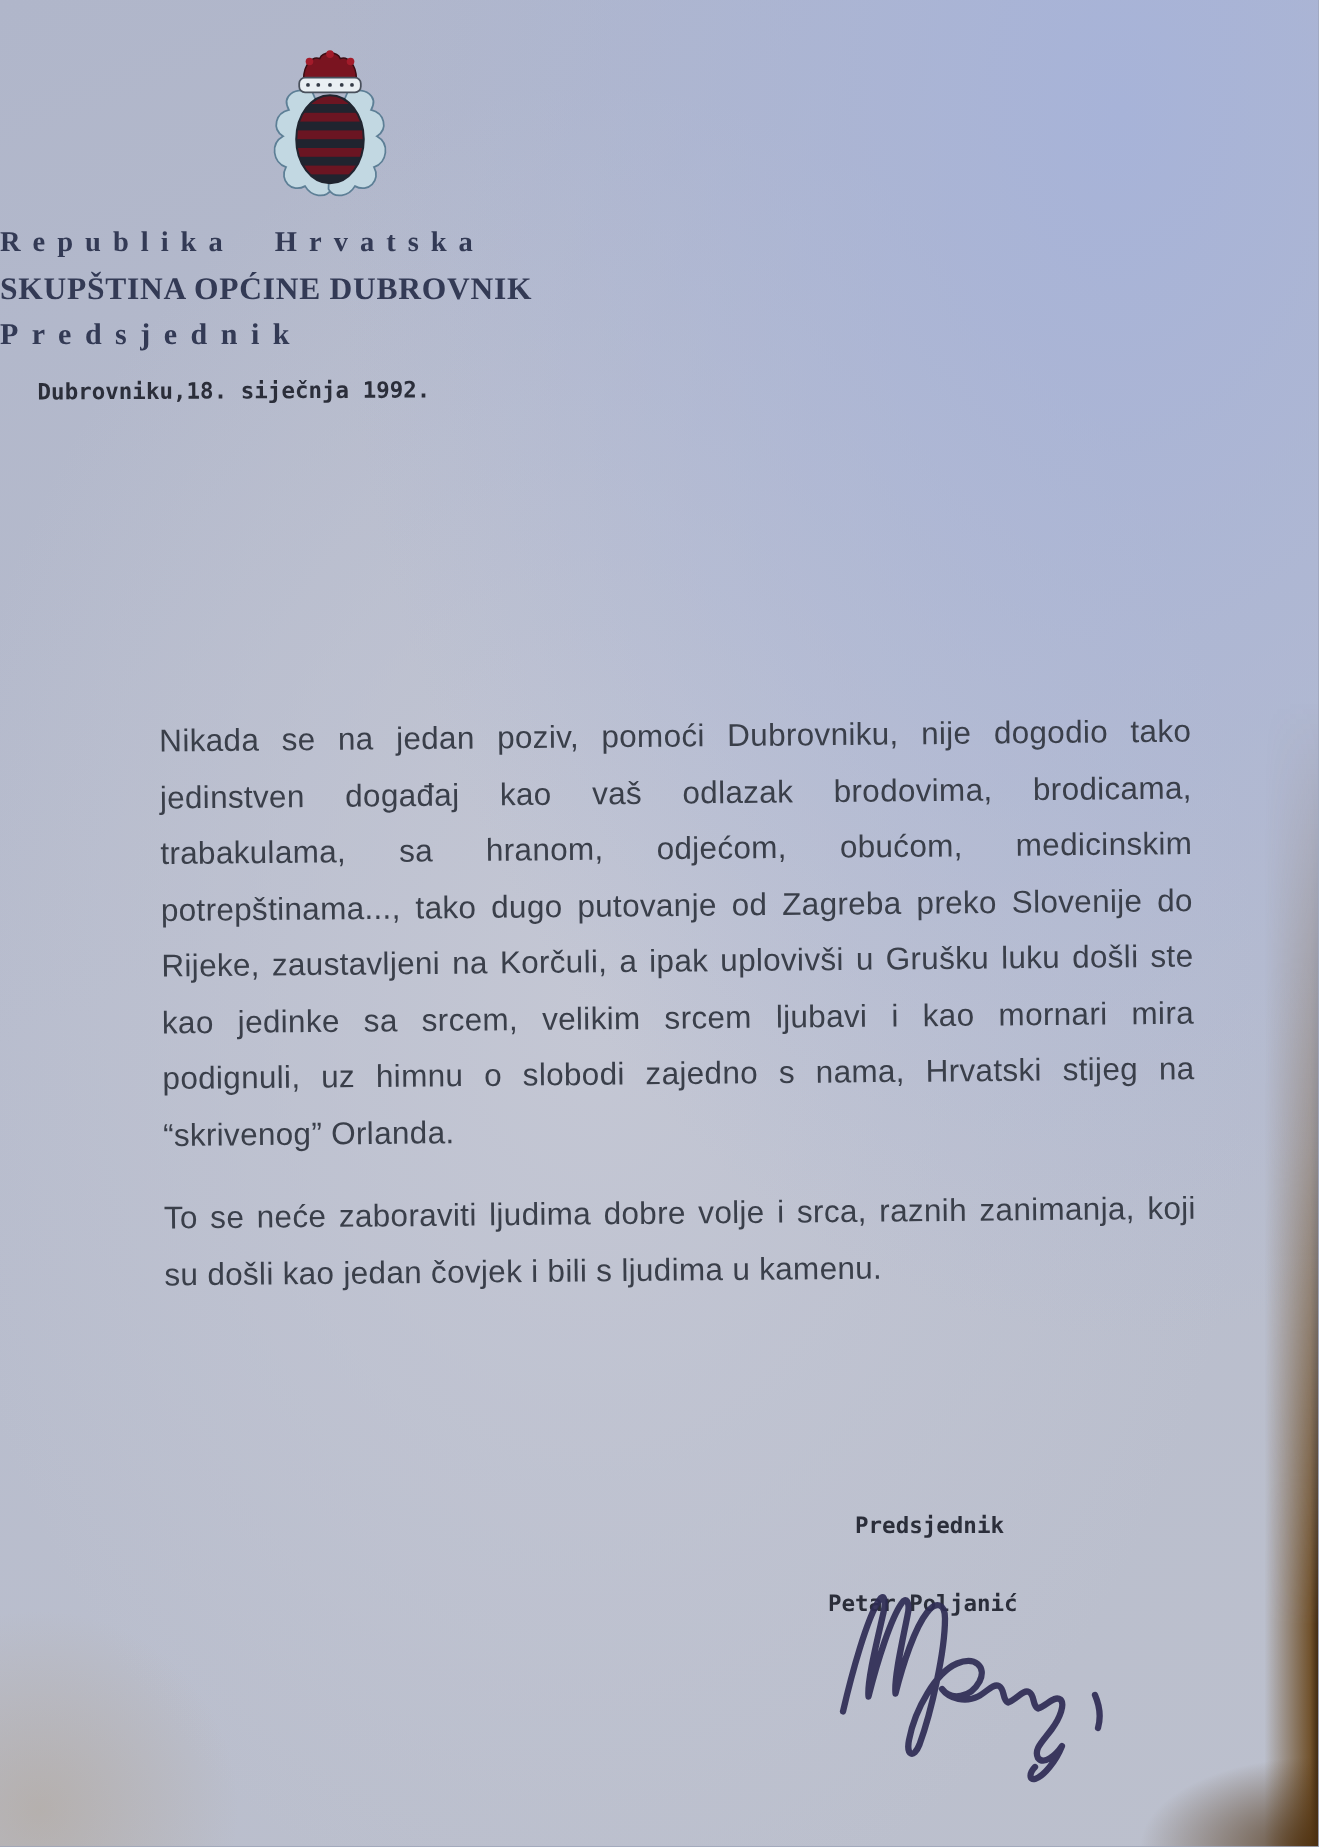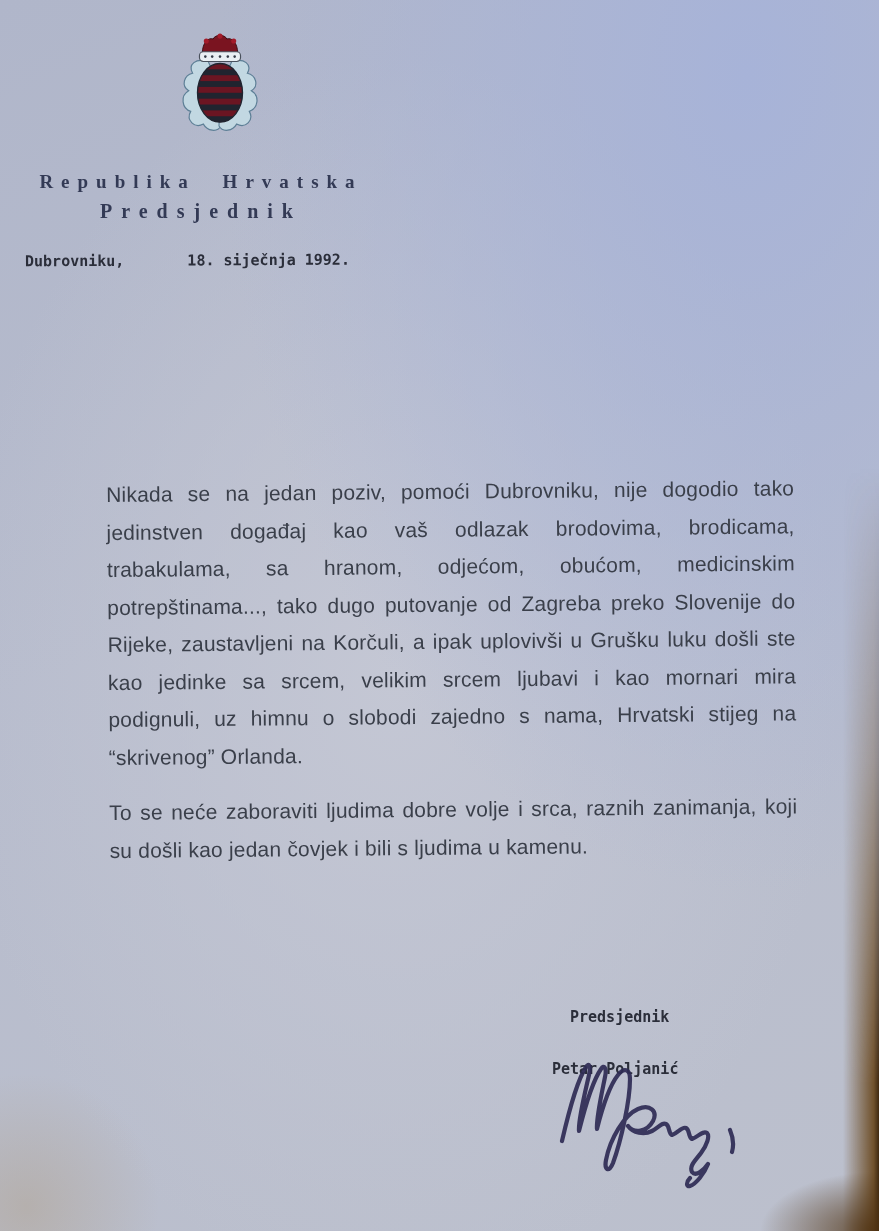--- a/index.html
+++ b/index.html
@@ -27,34 +27,34 @@
   .edge-brown-corner{
     position:absolute;right:0;bottom:0;width:120px;height:60px;
     background:radial-gradient(ellipse at 100% 100%, rgba(77,48,16,0.85) 0%, rgba(77,48,16,0) 70%);
     pointer-events:none;
   }
 
   .crest{position:absolute;left:176px;top:30px;width:88px;height:108px;}
   .crest svg{width:100%;height:100%;}
 
   .letterhead{
-    position:absolute;left:0;top:148px;width:402px;text-align:center;
-    color:#333a55;font-family:"Liberation Serif",serif;font-weight:bold;margin-top:20px;
+    position:absolute;left:0;top:148px;width:402px;text-align:left;
+    color:#333a55;font-family:"Liberation Serif",serif;font-weight:bold;
   }
   .lh1{font-size:19px;letter-spacing:8px;word-spacing:14px;line-height:28px;}
   .lh2{font-size:21px;letter-spacing:0.5px;line-height:32px;}
   .lh3{font-size:20px;letter-spacing:9px;line-height:30px;}
 
   .dateline{
     position:absolute;left:25px;top:251px;width:500px;
     font-family:"DejaVu Sans Mono","Liberation Mono",monospace;
     font-weight:bold;font-size:15px;color:#2b2e3a;
     transform:rotate(-0.3deg);
   }
-  .dateline .date{margin-left:63px;}
+  .dateline .date{}
 
   .bodytext{
     position:absolute;left:106px;top:476px;width:688px;
     font-size:21px;letter-spacing:0.2px;color:#3a3f4a;
     transform:rotate(-0.55deg);transform-origin:left top;
   }
   .bline{
     line-height:37.5px;height:37.5px;white-space:nowrap;
     text-align:justify;text-align-last:justify;
   }
@@ -110,20 +110,21 @@
       <circle cx="30" cy="27" r="1.3" fill="#343b47"></circle>
       <circle cx="37" cy="27" r="1.3" fill="#343b47"></circle>
       <circle cx="45" cy="27" r="1.3" fill="#343b47"></circle>
       <circle cx="53" cy="27" r="1.3" fill="#343b47"></circle>
       <circle cx="60" cy="27" r="1.3" fill="#343b47"></circle>
     </svg>
   </div>
 
   <header class="letterhead">
     <div class="lh1">Republika Hrvatska</div>
+    <div class="lh2">SKUPŠTINA OPĆINE DUBROVNIK</div>
     <div class="lh3">Predsjednik</div>
   </header>
 
   <div class="dateline">
     <span>Dubrovniku,</span><span class="date">18. siječnja 1992.</span>
   </div>
 
   <main class="bodytext">
     <div>
       <div class="bline">Nikada se na jedan poziv, pomoći Dubrovniku, nije dogodio tako</div>

